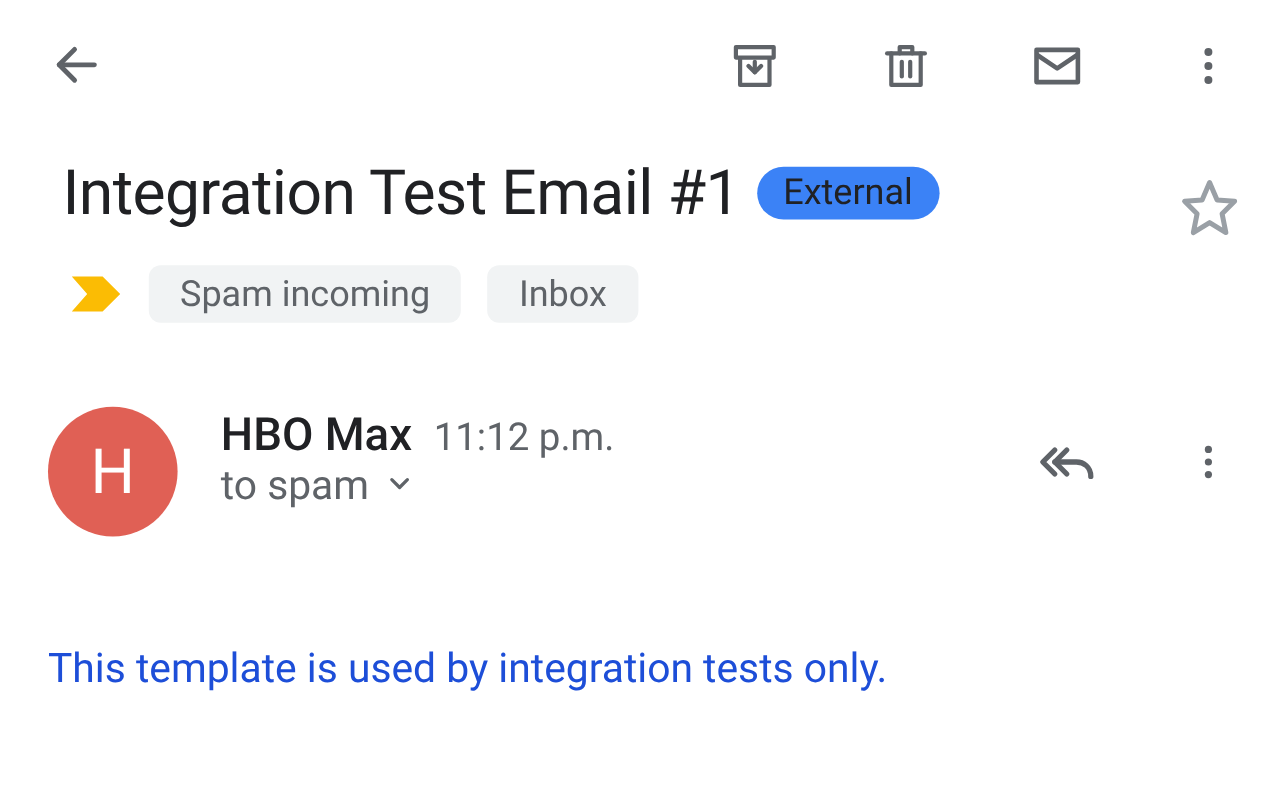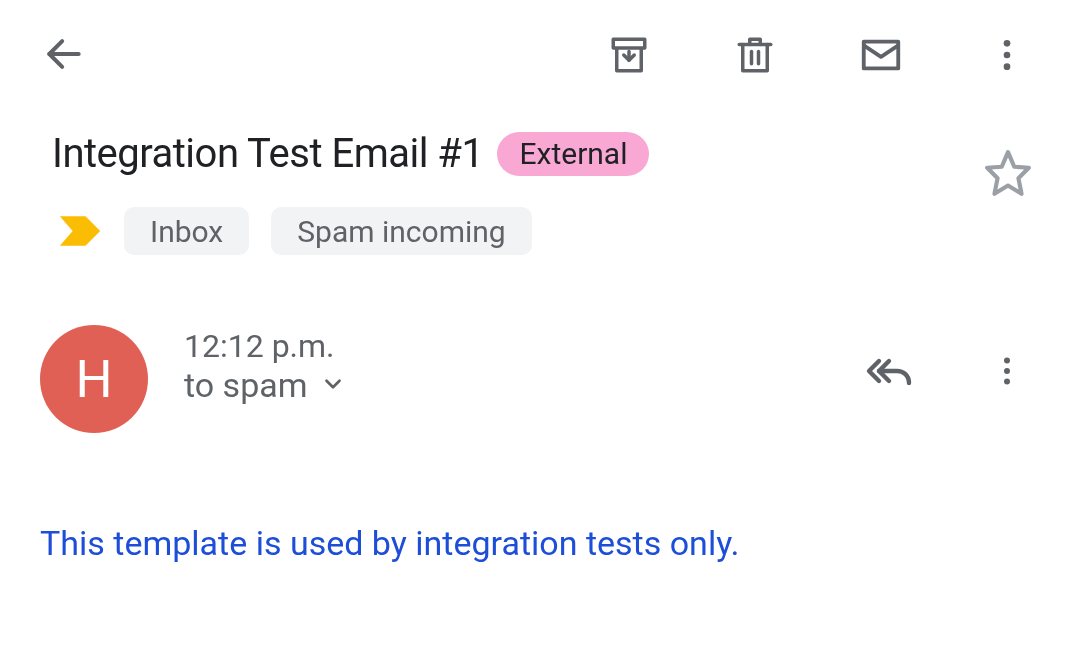--- a/index.html
+++ b/index.html
@@ -38,35 +38,35 @@
     position: relative;
   }
   .subject-line {
     display: flex;
     align-items: center;
     flex-wrap: wrap;
     gap: 14px;
     padding-right: 100px;
   }
   .subject-text {
-    font-size: 40px;
+    font-size: 52px;
     font-weight: 400;
     letter-spacing: -0.5px;
     color: #202124;
   }
   .badge {
     display: inline-flex;
     align-items: center;
     height: 44px;
     padding: 0 22px;
     border-radius: 22px;
     font-size: 30px;
     font-weight: 400;
   }
-  .badge-external { background: #f9a8d4; color: #202124; }
+  .badge-external { background: #3b82f6; color: #202124; }
 
   .labels-row {
     display: flex;
     align-items: center;
     gap: 22px;
     margin-top: 30px;
     margin-left: 6px;
   }
   .important-marker {
     width: 44px;
@@ -195,37 +195,38 @@
   <div class="subject-line">
     <span class="subject-text">Integration Test Email #1</span>
     <span class="badge badge-external">External</span>
   </div>
   <div class="labels-row">
     <span class="important-marker">
       <svg width="44" height="36" viewBox="0 0 24 18" fill="#fbbc04">
           <path d="M1 1 L15 1 L23 9 L15 17 L1 17 L8 9 Z"></path>
         </svg>
     </span>
+    <span class="label-chip">Spam incoming</span>
     <span class="label-chip">Inbox</span>
-    <span class="label-chip">Spam incoming</span>
   </div>
   <span class="star-btn">
     <svg width="50" height="50" viewBox="0 0 24 24" fill="none" stroke="#9aa0a6" stroke-width="2" stroke-linejoin="round">
         <polygon points="12 2 15 9 22 9.5 17 14.5 18.5 22 12 18 5.5 22 7 14.5 2 9.5 9 9"></polygon>
       </svg>
   </span>
 </div>
 
 <div class="sender-block">
   <div class="avatar">
     <span>H</span>
   </div>
   <div class="sender-info">
     <div class="sender-line1">
-      <span class="sender-time">12:12 p.m.</span>
+      <span class="sender-name">HBO Max</span>
+      <span class="sender-time">11:12 p.m.</span>
     </div>
     <div class="sender-line2">
       <span>to spam</span>
       <span class="chevron">
         <svg width="26" height="26" viewBox="0 0 24 24" fill="none" stroke="#5f6368" stroke-width="2.5" stroke-linecap="round" stroke-linejoin="round">
             <polyline points="6 9 12 15 18 9"></polyline>
           </svg>
       </span>
     </div>
   </div>

